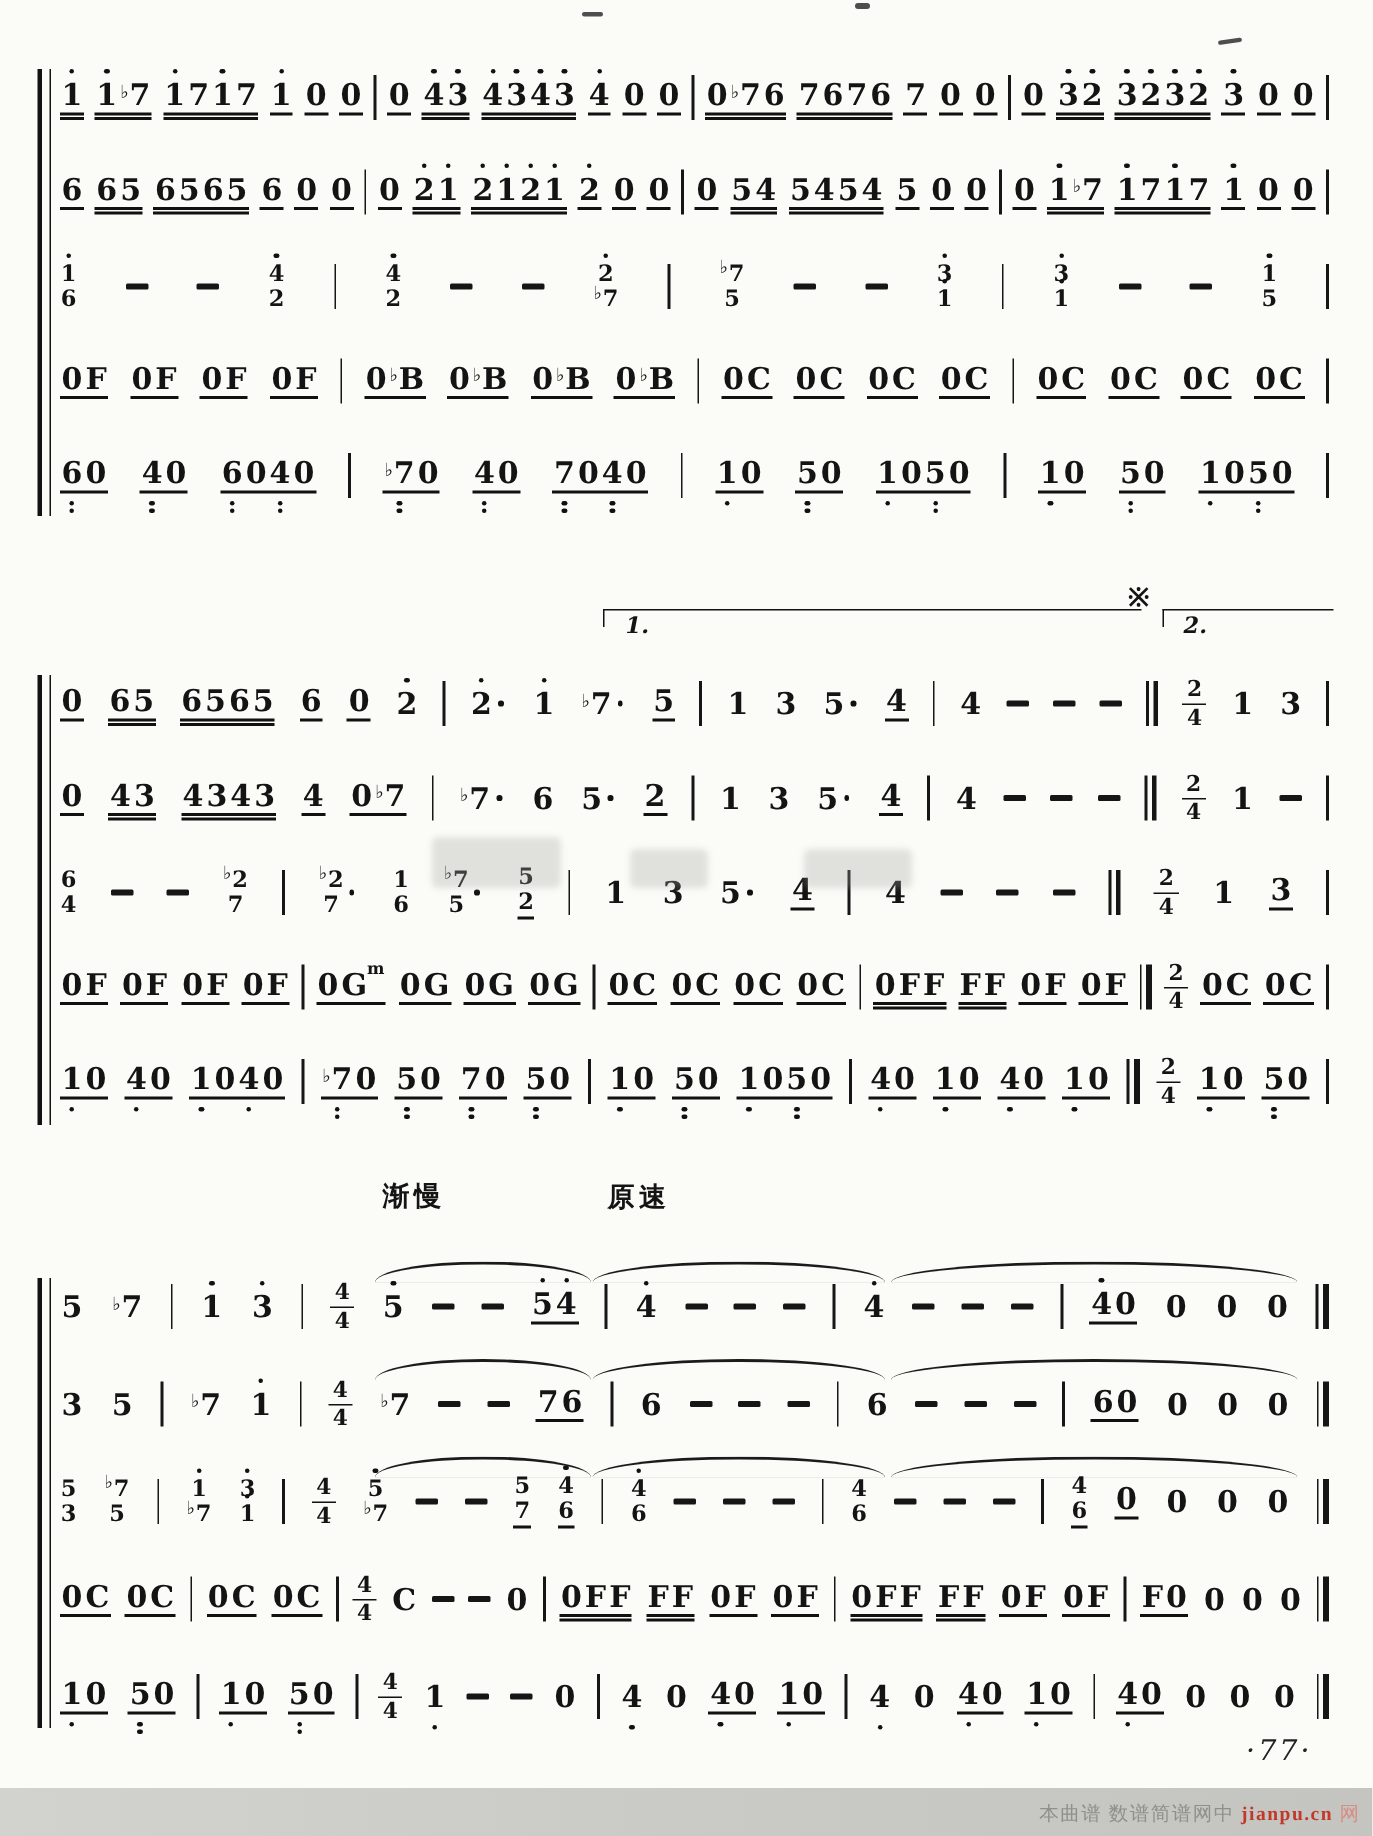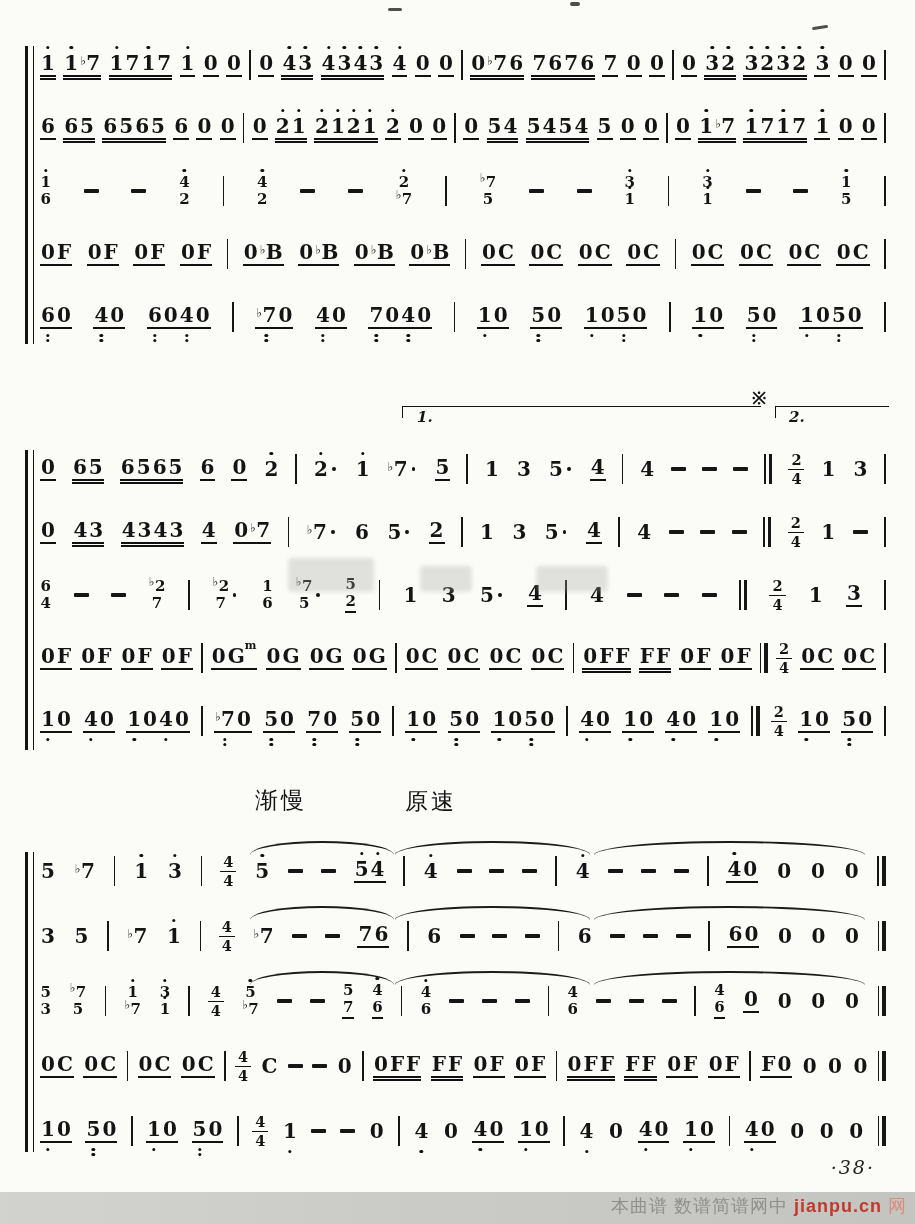--- a/index.html
+++ b/index.html
@@ -57,29 +57,29 @@
   
   .vline{position:absolute;border-top:1.8px solid #111;border-left:1.8px solid #111;height:11px}
   #volta-1-line{left:402px;top:406px;width:358px}
   #volta-2-line{left:775px;top:406px;width:113px}
   .vnum{position:absolute;font-style:italic;font-size:15px;font-weight:bold}
   #volta-1-num{left:417px;top:408px}
   #volta-2-num{left:789px;top:408px}
   .segno{position:absolute;left:752px;top:386px;font-size:17px;font-weight:bold}
 
   
-  .tempo{position:absolute;font-size:23px;font-weight:normal;font-family:"DejaVu Sans",sans-serif;letter-spacing:3px}
+  .tempo{position:absolute;font-size:18px;font-weight:bold;font-family:"DejaVu Sans",sans-serif;letter-spacing:3px}
   #label-ritard{left:255px;top:785px}
   #label-atempo{left:405px;top:786px}
 
   
   .pageno{position:absolute;right:40px;bottom:46px;font-size:19px;font-style:italic;letter-spacing:2px;color:#222}
   .scanband{position:absolute;left:0;right:0;bottom:0;height:32px;
             background:linear-gradient(90deg,#d2d2cf 0%,#c9c9c6 55%,#c4c4c1 100%)}
-  .wm{position:absolute;right:8px;bottom:6px;font-size:18px;font-family:Liberation Sans, sans-serif;letter-spacing:1px;white-space:nowrap}
+  .wm{position:absolute;right:8px;bottom:6px;font-size:13px;font-family:Liberation Serif, serif;letter-spacing:1px;white-space:nowrap}
   .wm .g1{color:#8f8f8c}
   .wm .r1{color:#c2392b;font-weight:bold}
   .wm .r2{color:#d98d82}
   .smudge{position:absolute;background:#a3a3a0;opacity:.3;filter:blur(2px);border-radius:4px}
   #smudge-1{left:288px;top:558px;width:86px;height:34px}
   #smudge-2{left:420px;top:566px;width:52px;height:26px}
   #smudge-3{left:536px;top:566px;width:72px;height:26px}
   .speck{position:absolute;background:#4e4e4e;border-radius:2px}
   #speck-1{left:388px;top:8px;width:14px;height:3px}
   #speck-2{left:570px;top:2px;width:10px;height:4px}
@@ -1276,21 +1276,21 @@
   <div class="tempo" id="label-ritard">渐慢</div>
   <div class="tempo" id="label-atempo">原速</div>
 
   <div class="smudge" id="smudge-1"></div>
   <div class="smudge" id="smudge-2"></div>
   <div class="smudge" id="smudge-3"></div>
   <div class="speck" id="speck-1"></div>
   <div class="speck" id="speck-2"></div>
   <div class="speck" id="speck-3"></div>
 
-  <div class="pageno">·38·</div>
+  <div class="pageno">·77·</div>
 
   <div class="scanband"></div>
   <div class="wm">
     <span class="g1">本曲谱 数谱简谱网中</span>
     <span class="r1">jianpu.cn</span>
     <span class="r2">网</span>
   </div>
 </div>
 
 </body></html>

